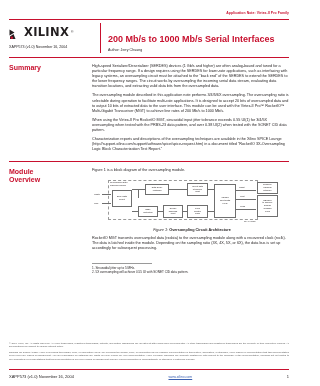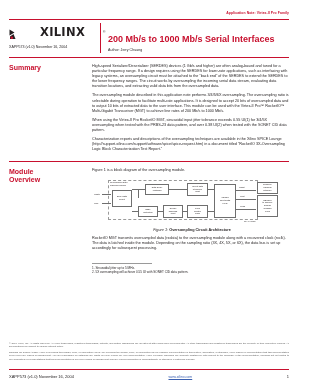--- a/index.html
+++ b/index.html
@@ -34,21 +34,21 @@
     display: flex;
     margin: 0 9px;
     padding-top: 3px;
   }
   .header-left {
     width: 92px; flex: 0 0 92px;
     border-right: 1px solid #c8102e;
     padding-right: 5px;
   }
   .logo-row {
-    display: flex; align-items: center; gap: 18px;
+    display: flex; align-items: center; gap: 2px;
     padding-top: 3px;
   }
   .logo-mark { width: 13px; height: 12px; flex: 0 0 13px; }
   .logo-word {
     font-family: "DejaVu Sans", sans-serif;
     font-size: 11.5px; font-weight: bold;
     letter-spacing: .3px; color: #231f20;
     line-height: 12px;
   }
   .logo-reg { font-size: 3.4px; vertical-align: super; color:#231f20; }

